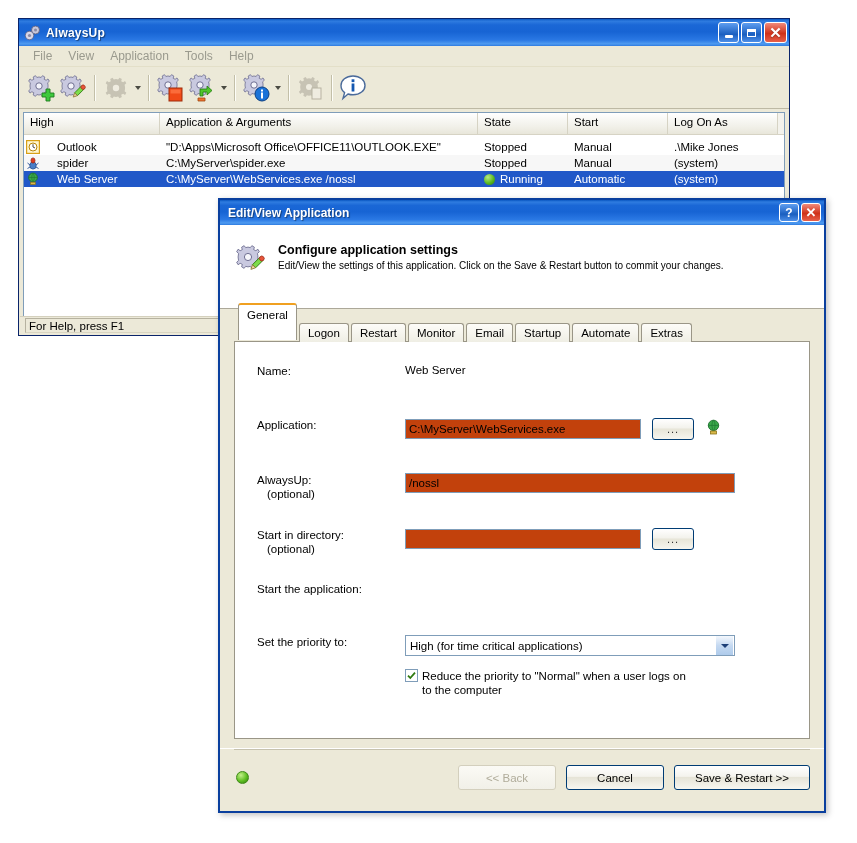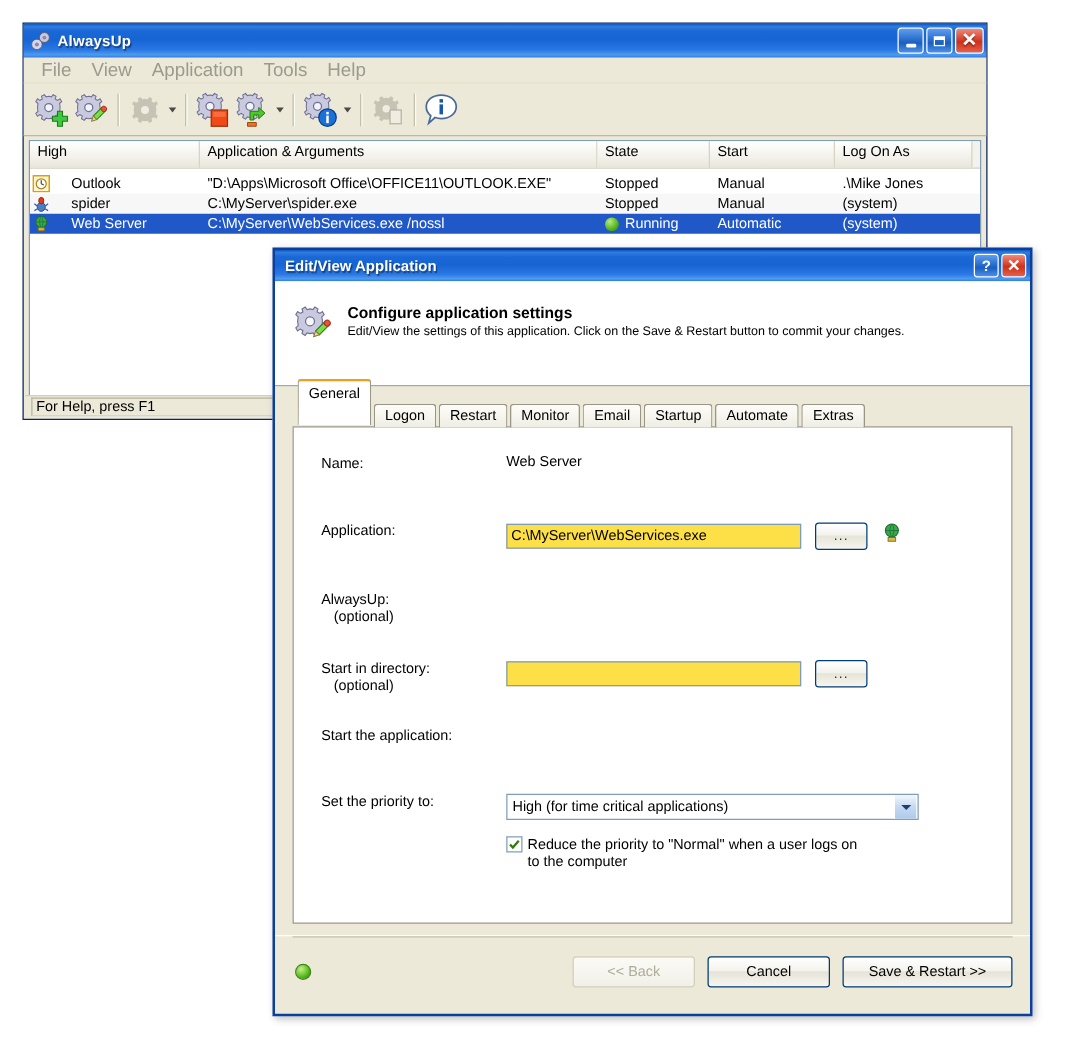--- a/index.html
+++ b/index.html
@@ -78,21 +78,21 @@
 
   
   .menubar {
     height: 20px;
     background: #ece9d8;
     display: flex; align-items: center;
     padding-left: 6px;
     border-bottom: 1px solid #e3dfc8;
   }
   .menu-item {
-    font-size: 15px;
+    font-size: 12px;
     color: #9a9a8e;
     padding: 2px 8px;
     white-space: nowrap;
     text-align: center;
   }
 
   
   .toolbar {
     height: 42px;
     background: #ece9d8;
@@ -311,21 +311,21 @@
     color: #000;
     padding-left: 22px;
     box-sizing: border-box;
     line-height: 14px;
   }
   .flabel .sub { display: block; padding-left: 10px; }
   .fvalue { font-size: 11.5px; }
 
   .txtinput {
     border: 1px solid #7f9db9;
-    background: #fde047;
+    background: #c2410c;
     height: 20px;
     font-size: 11.5px;
     font-family: "Liberation Sans", sans-serif;
     padding: 0 3px;
     box-sizing: border-box;
     color: #000;
     outline: none;
   }
   .browse-btn {
     width: 42px; height: 22px;
@@ -715,20 +715,23 @@
               </svg>
             </span>
           </div>
         </div>
 
         <div class="frow" style="height:55px">
           <div class="flabel">
             <span>AlwaysUp:</span>
             <span class="sub">(optional)</span>
           </div>
+          <div style="padding-left:20px">
+            <input class="txtinput" style="width: 330px;" value="/nossl">
+          </div>
         </div>
 
         <div class="frow" style="height:54px">
           <div class="flabel">
             <span>Start in directory:</span>
             <span class="sub">(optional)</span>
           </div>
           <div style="display:flex;align-items:center;gap:11px;padding-left:20px">
             <input class="txtinput" style="width: 236px;" value="">
             <div class="browse-btn">...</div>

